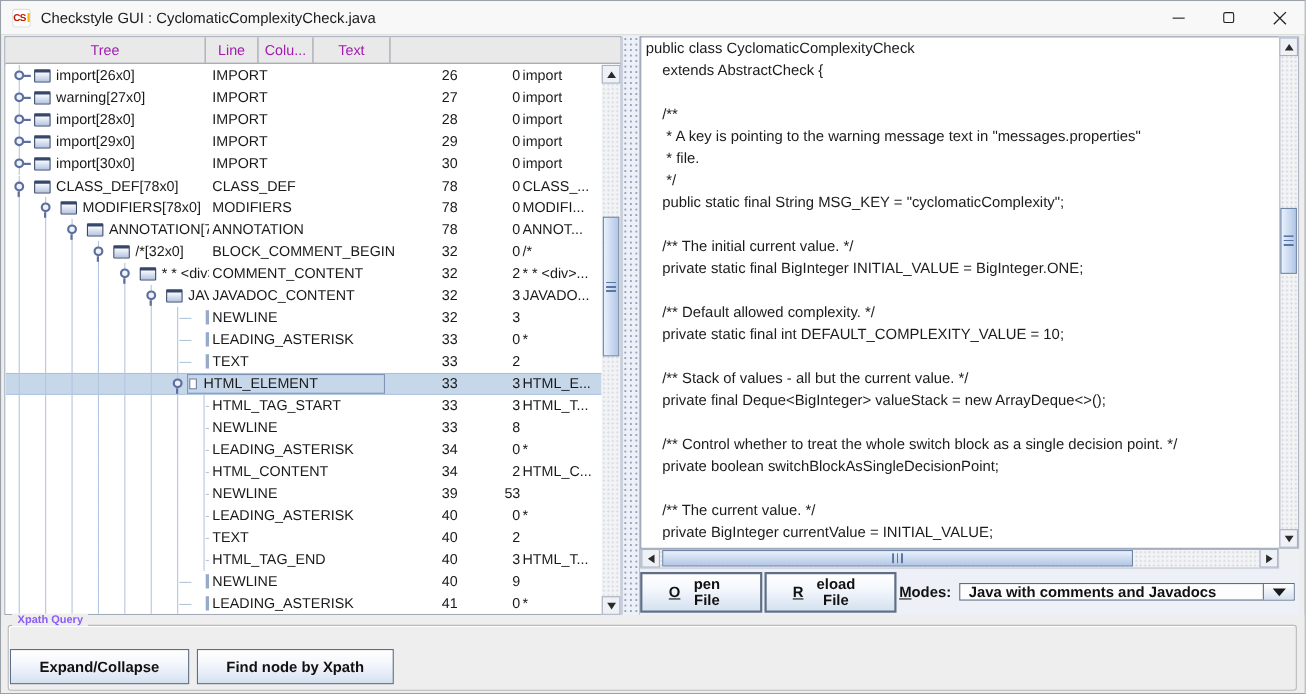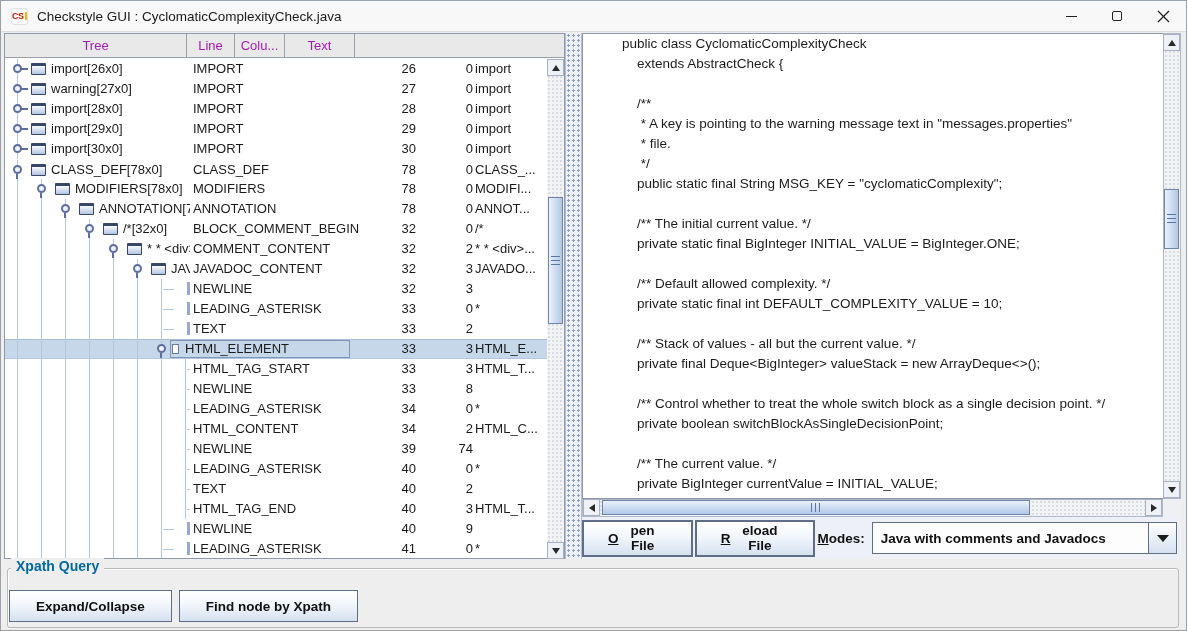--- a/index.html
+++ b/index.html
@@ -55,40 +55,40 @@
   .thumb-h{position:absolute;top:1px;height:15px;border:1px solid #6e85a8;background:linear-gradient(180deg,#e9f1fd,#b2c7e5);}
   .thumb-h::after{content:"";position:absolute;top:2px;bottom:2px;left:50%;margin-left:-5px;width:10px;background:repeating-linear-gradient(90deg,#5b76a2 0 1.5px,transparent 1.5px 4px);}
   .lp-vscroll{position:absolute;top:25px;right:0;width:17px;height:500px;}
 
   
   .divider{position:absolute;left:564px;top:0;width:17px;height:526px;background-color:#edf0f6;background-image:radial-gradient(#8f9fbf 1px, transparent 1.3px);background-size:5px 5px;border-left:1px solid #b6bfd0;border-right:1px solid #b6bfd0;}
 
   
   .right-panel{position:absolute;left:581px;top:0;width:599px;height:526px;}
   .code-wrap{position:absolute;left:0;top:0;width:581px;height:466px;background:#ffffff;border:1px solid #8e98a8;border-right:none;overflow:hidden;}
-  .code-line{height:20px;line-height:20px;font-size:13.5px;color:#1c1c1c;white-space:pre;padding-left:4px;margin-left:35px;}
+  .code-line{height:20px;line-height:20px;font-size:13.5px;color:#1c1c1c;white-space:pre;padding-left:4px;}
   .code-vscroll{position:absolute;left:581px;top:0;width:18px;height:466px;border:1px solid #b0b8c8;}
   .code-hscroll{position:absolute;left:0;top:466px;width:581px;height:18px;border:1px solid #b0b8c8;}
   .corner{position:absolute;left:581px;top:466px;width:18px;height:18px;background:#eef0f4;}
 
   
   .toolbar{position:absolute;left:0;top:484px;width:599px;height:42px;background:#edf1f7;display:flex;align-items:center;}
   .btn{font-weight:bold;font-size:13.5px;color:#111;border:2px solid #5f6e86;background:linear-gradient(180deg,#ffffff 0%,#f2f6fc 45%,#d5e1f0 100%);display:flex;align-items:center;justify-content:center;cursor:default;}
   .tb-btn{height:37px;padding:0 24px;margin-right:2px;}
   .modes-label{margin-left:auto;font-weight:bold;font-size:13.5px;color:#111;}
-  .combo{margin-left:7px;margin-right:4px;width:320px;height:32px;border:1px solid #5f6e86;background:#fdfdfe;display:flex;align-items:stretch;}
+  .combo{margin-left:7px;margin-right:4px;width:320px;height:16px;border:1px solid #5f6e86;background:#fdfdfe;display:flex;align-items:stretch;}
   .combo-value{flex:1;display:flex;align-items:center;padding-left:8px;font-weight:bold;font-size:13.5px;color:#111;white-space:nowrap;overflow:hidden;}
   .combo-arrow{width:28px;border-left:1px solid #5f6e86;background:linear-gradient(180deg,#ffffff,#d5e1f0);display:flex;align-items:center;justify-content:center;}
   .combo-tri{width:0;height:0;border-left:6px solid transparent;border-right:6px solid transparent;border-top:7px solid #1a1a1a;}
   u{text-decoration:underline;}
 
   
   .xpath{position:absolute;left:0;right:0;top:558px;height:73px;background:#eeeeee;}
   .xp-box{position:absolute;left:6px;right:7px;top:9px;bottom:4px;border:1px solid #b9b9b9;border-radius:3px;box-shadow:inset 1px 1px 0 #ffffff;}
-  .xp-title{position:absolute;left:10px;top:-1px;background:#eeeeee;padding:0 5px;font-weight:bold;font-size:14px;color:#0369a1;}
+  .xp-title{position:absolute;left:10px;top:-1px;background:#eeeeee;padding:0 5px;font-weight:bold;font-size:10px;color:#8b5cf6;}
   .xp-buttons{position:absolute;left:8px;top:31px;display:flex;gap:7px;}
   .xp-btn{height:32px;padding:0 26px;border-width:1.5px;}
 </style>
 </head>
 <body>
 
 <div class="window">
 
   <div class="titlebar">
     <div class="app-icon">
@@ -386,21 +386,21 @@
             <div class="g" style="left: 36px;"></div>
             <div class="g" style="left: 60px;"></div>
             <div class="g" style="left: 84px;"></div>
             <div class="g" style="left: 108px;"></div>
             <div class="g" style="left: 132px;"></div>
             <div class="g" style="left: 156px;"></div>
             <div class="g" style="left: 180px;"></div>
             <div class="d" style="left: 182px; width: 3px;"></div>
             <div class="c-type">NEWLINE</div>
             <div class="c-line">39</div>
-            <div class="c-col">74</div>
+            <div class="c-col">53</div>
             <div class="c-text"></div>
           </div>
           <div class="row" style="top: 400px;">
             <div class="g" style="left: 12px;"></div>
             <div class="g" style="left: 36px;"></div>
             <div class="g" style="left: 60px;"></div>
             <div class="g" style="left: 84px;"></div>
             <div class="g" style="left: 108px;"></div>
             <div class="g" style="left: 132px;"></div>
             <div class="g" style="left: 156px;"></div>

